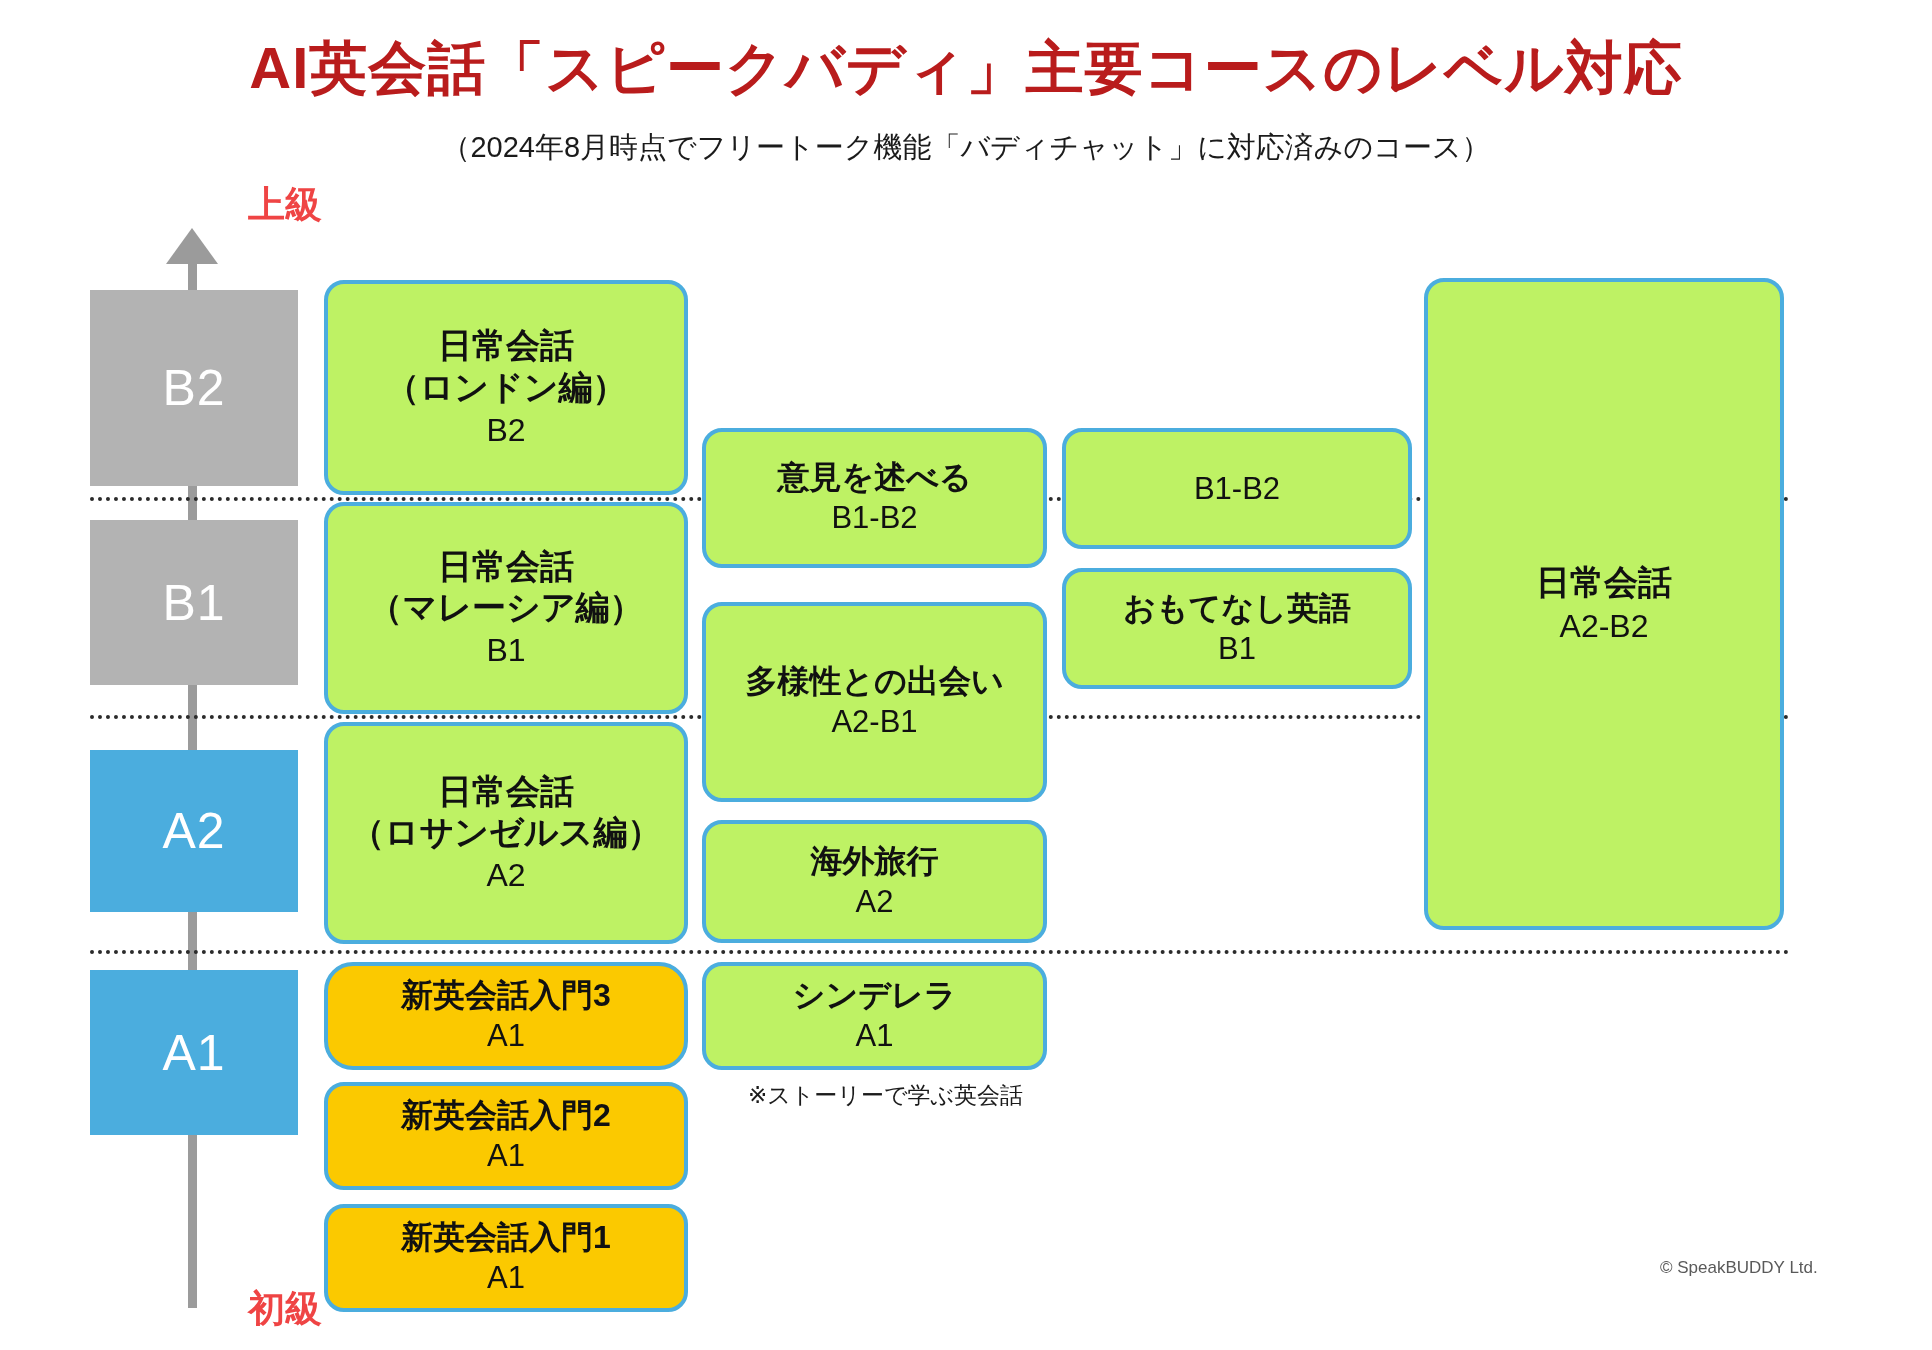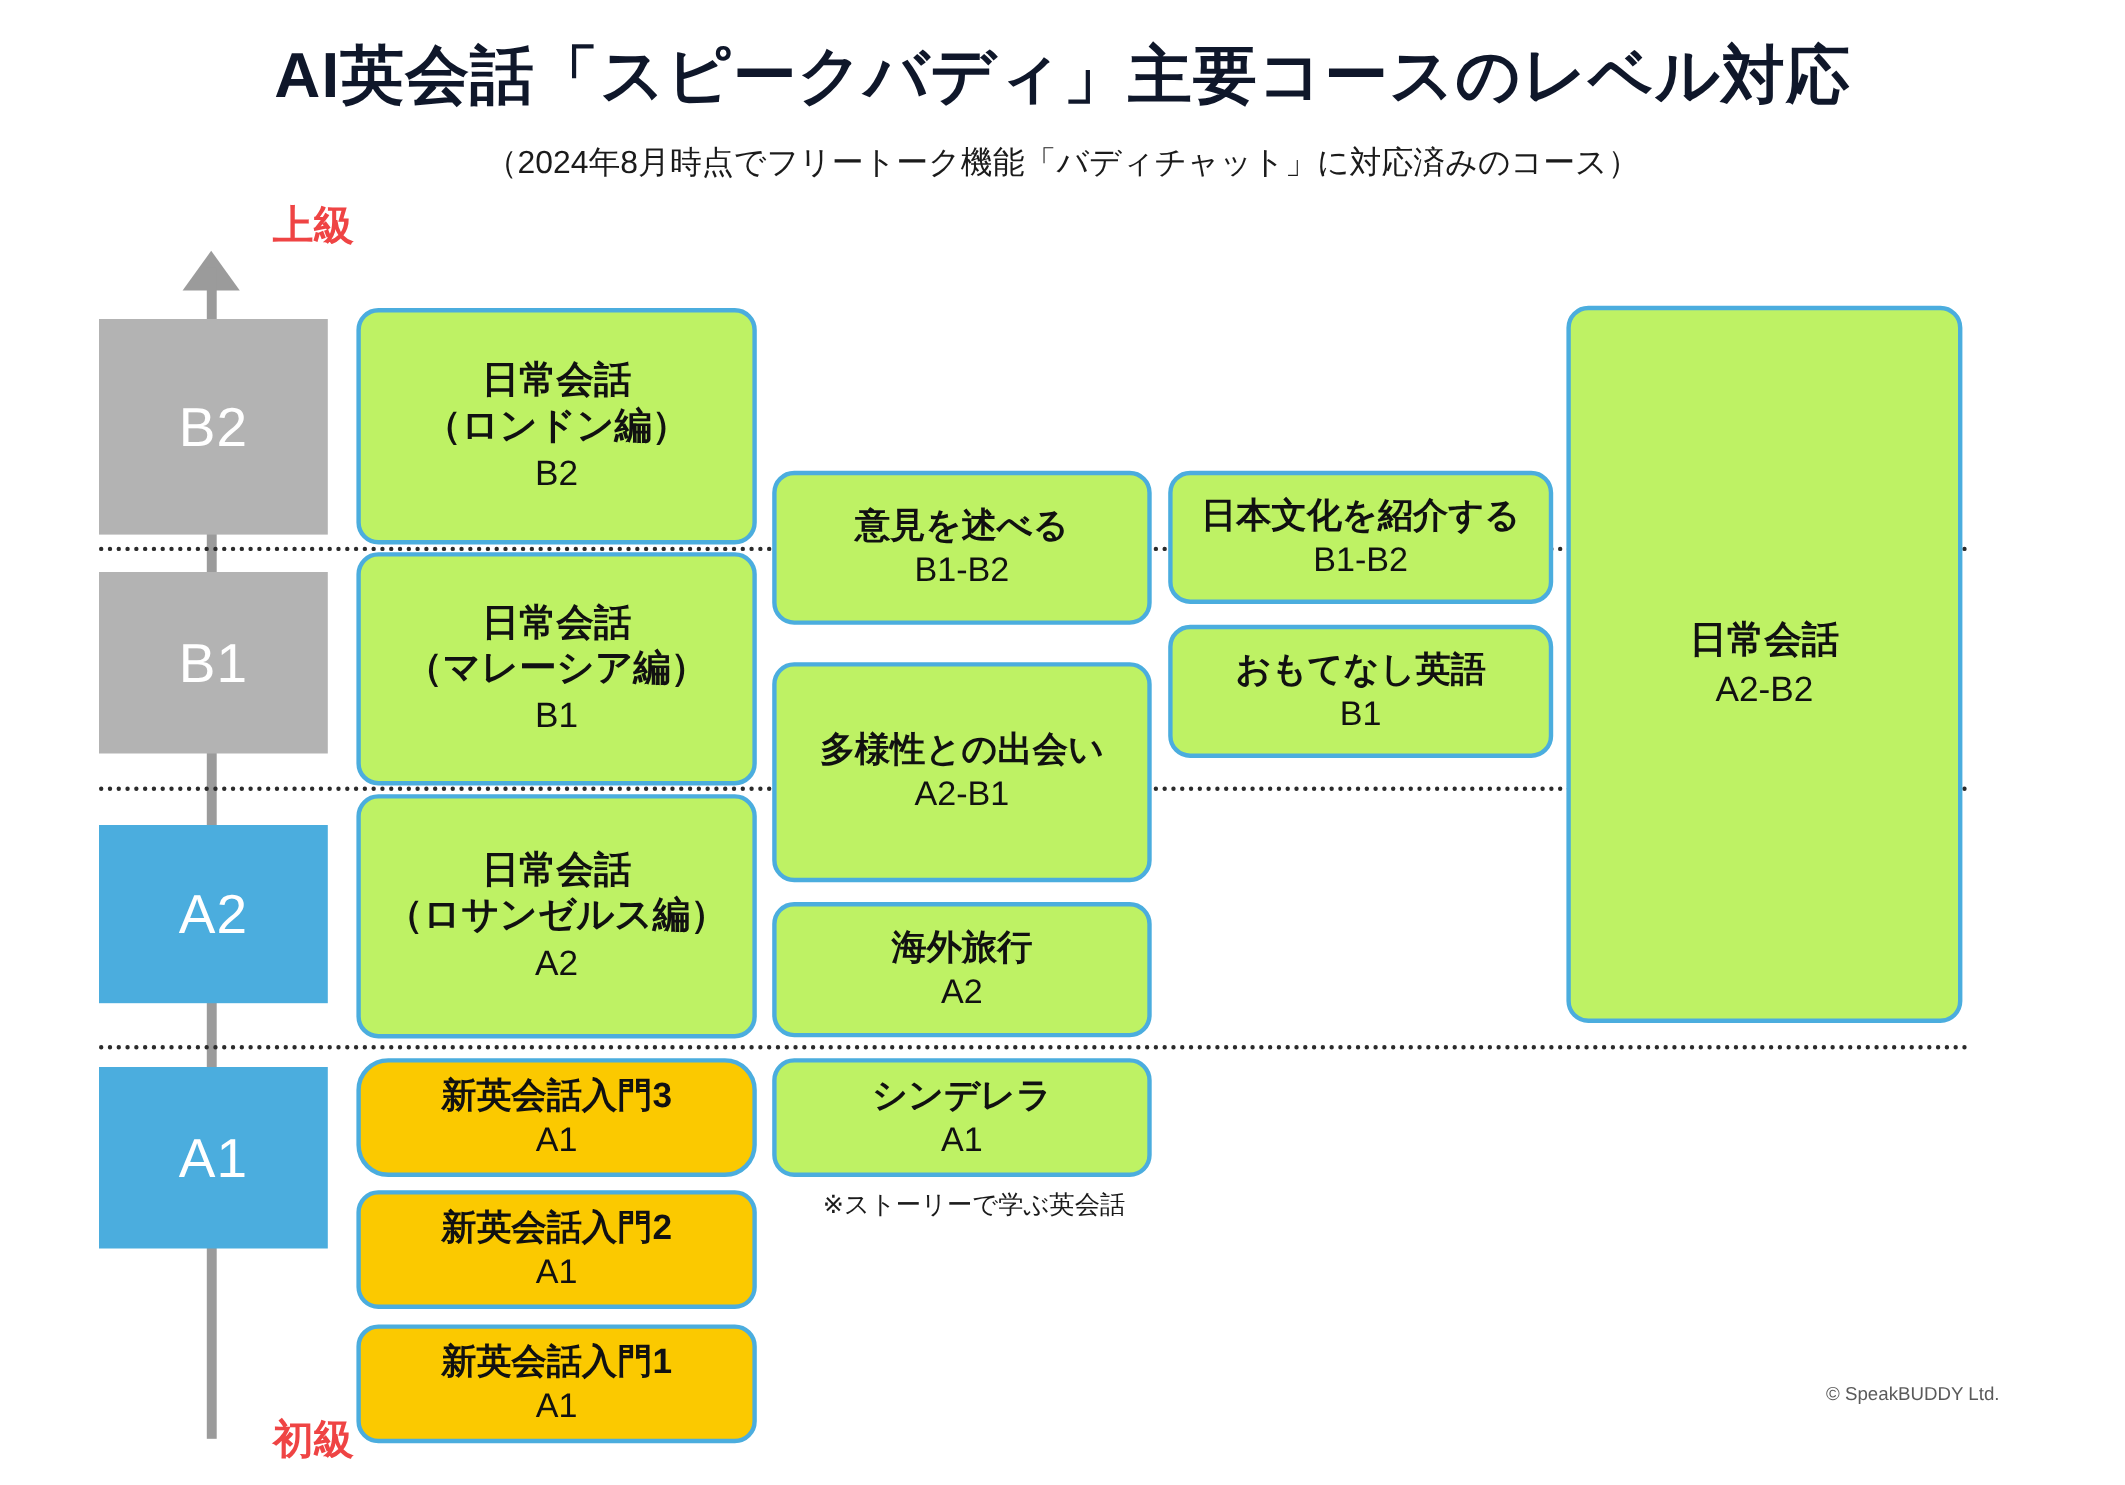--- a/index.html
+++ b/index.html
@@ -19,21 +19,21 @@
   
   #title {
     position: absolute;
     left: 0;
     top: 30px;
     width: 1932px;
     text-align: center;
     font-size: 58px;
     font-weight: bold;
     letter-spacing: 1px;
-    color: #0f172a;
+    color: #b91c1c;
     white-space: nowrap;
   }
   #subtitle {
     position: absolute;
     left: 0;
     top: 128px;
     width: 1932px;
     text-align: center;
     font-size: 29px;
     font-weight: normal;
@@ -211,21 +211,20 @@
   <div class="cname">海外旅行</div>
   <div class="clevel">A2</div>
 </div>
 
 <div class="card" style="left:702px; top:962px; width:345px; height:108px;">
   <div class="cname">シンデレラ</div>
   <div class="clevel">A1</div>
 </div>
 
 <div class="card" style="left:1062px; top:428px; width:350px; height:121px;">
-  <div class="cname">日本文化を紹介する</div>
   <div class="clevel">B1-B2</div>
 </div>
 
 <div class="card" style="left:1062px; top:568px; width:350px; height:121px;">
   <div class="cname">おもてなし英語</div>
   <div class="clevel">B1</div>
 </div>
 
 <div class="card big" style="left:1424px; top:278px; width:360px; height:652px;">
   <div class="cname">日常会話</div>

